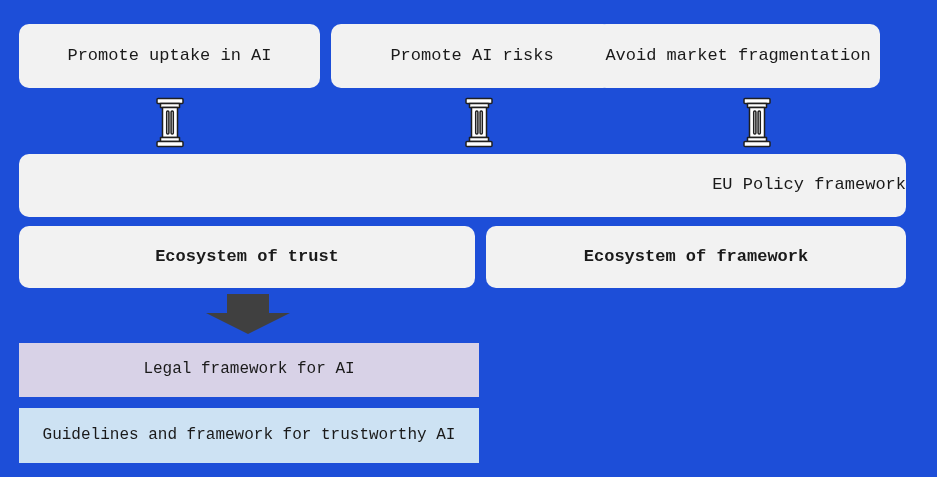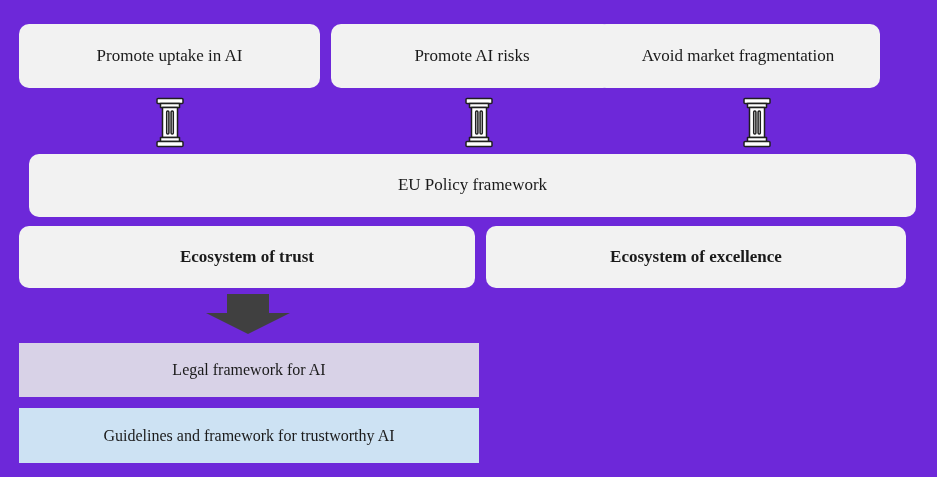--- a/index.html
+++ b/index.html
@@ -1,36 +1,36 @@
 <!DOCTYPE html>
 <html><head>
 <meta charset="utf-8">
 <style>
   html,body{margin:0;padding:0;background:#ffffff;}
   .canvas{
-    position:relative;width:937px;height:477px;background:#6d28d9;overflow:hidden;
-    font-family:Liberation Serif, serif;color:#1a1a1a;
+    position:relative;width:937px;height:477px;background:#1d4ed8;overflow:hidden;
+    font-family:Liberation Mono, monospace;color:#1a1a1a;
   }
   .box{
     position:absolute;display:flex;align-items:center;justify-content:center;
     background:#f2f2f2;border-radius:10px;font-size:17px;line-height:1.2;
     text-align:center;color:#1a1a1a;
   }
   .box.bold{font-weight:bold;}
   .box.flat{border-radius:0;font-size:16px;}
   .pillar{position:absolute;width:28px;height:51px;}
   .arrow{position:absolute;left:206px;top:294px;width:84px;height:40px;}
   
   .goal-1{left:19px;top:24px;width:301px;height:64px;}
   .goal-2{left:331px;top:24px;width:282px;height:64px;}
   .goal-3{left:596px;top:24px;width:284px;height:64px;}
   .pillar-1{left:156px;top:97px;}
   .pillar-2{left:465px;top:97px;}
   .pillar-3{left:743px;top:97px;}
-  .framework{left:29px;top:154px;width:887px;height:63px;}
+  .framework{left:19px;top:154px;width:887px;height:63px;justify-content:flex-end;}
   .eco-trust{left:19px;top:226px;width:456px;height:62px;}
   .eco-excellence{left:486px;top:226px;width:420px;height:62px;}
   .out-legal{left:19px;top:343px;width:460px;height:54px;}
   .out-guidelines{left:19px;top:408px;width:460px;height:55px;}
 </style>
 </head>
 <body>
 
 <div class="canvas">
 
@@ -79,21 +79,21 @@
   </svg>
 
   <div class="box framework" style="background-color: rgb(242, 242, 242);">
     <span>EU Policy framework</span>
   </div>
 
   <div class="box bold eco-trust" style="background-color: rgb(242, 242, 242); text-align: right;">
     <span>Ecosystem of trust</span>
   </div>
   <div class="box bold eco-excellence" style="background-color: rgb(242, 242, 242);">
-    <span>Ecosystem of excellence</span>
+    <span>Ecosystem of framework</span>
   </div>
 
   <svg class="arrow" viewBox="0 0 84 40">
     <polygon fill="#404040" points="21,0 63,0 63,19 84,19 42,40 0,19 21,19"></polygon>
   </svg>
 
   <div class="box flat out-legal" style="background-color: rgb(216, 210, 231);">
     <span>Legal framework for AI</span>
   </div>
   <div class="box flat out-guidelines" style="background-color: rgb(205, 226, 243); text-align: center;">

